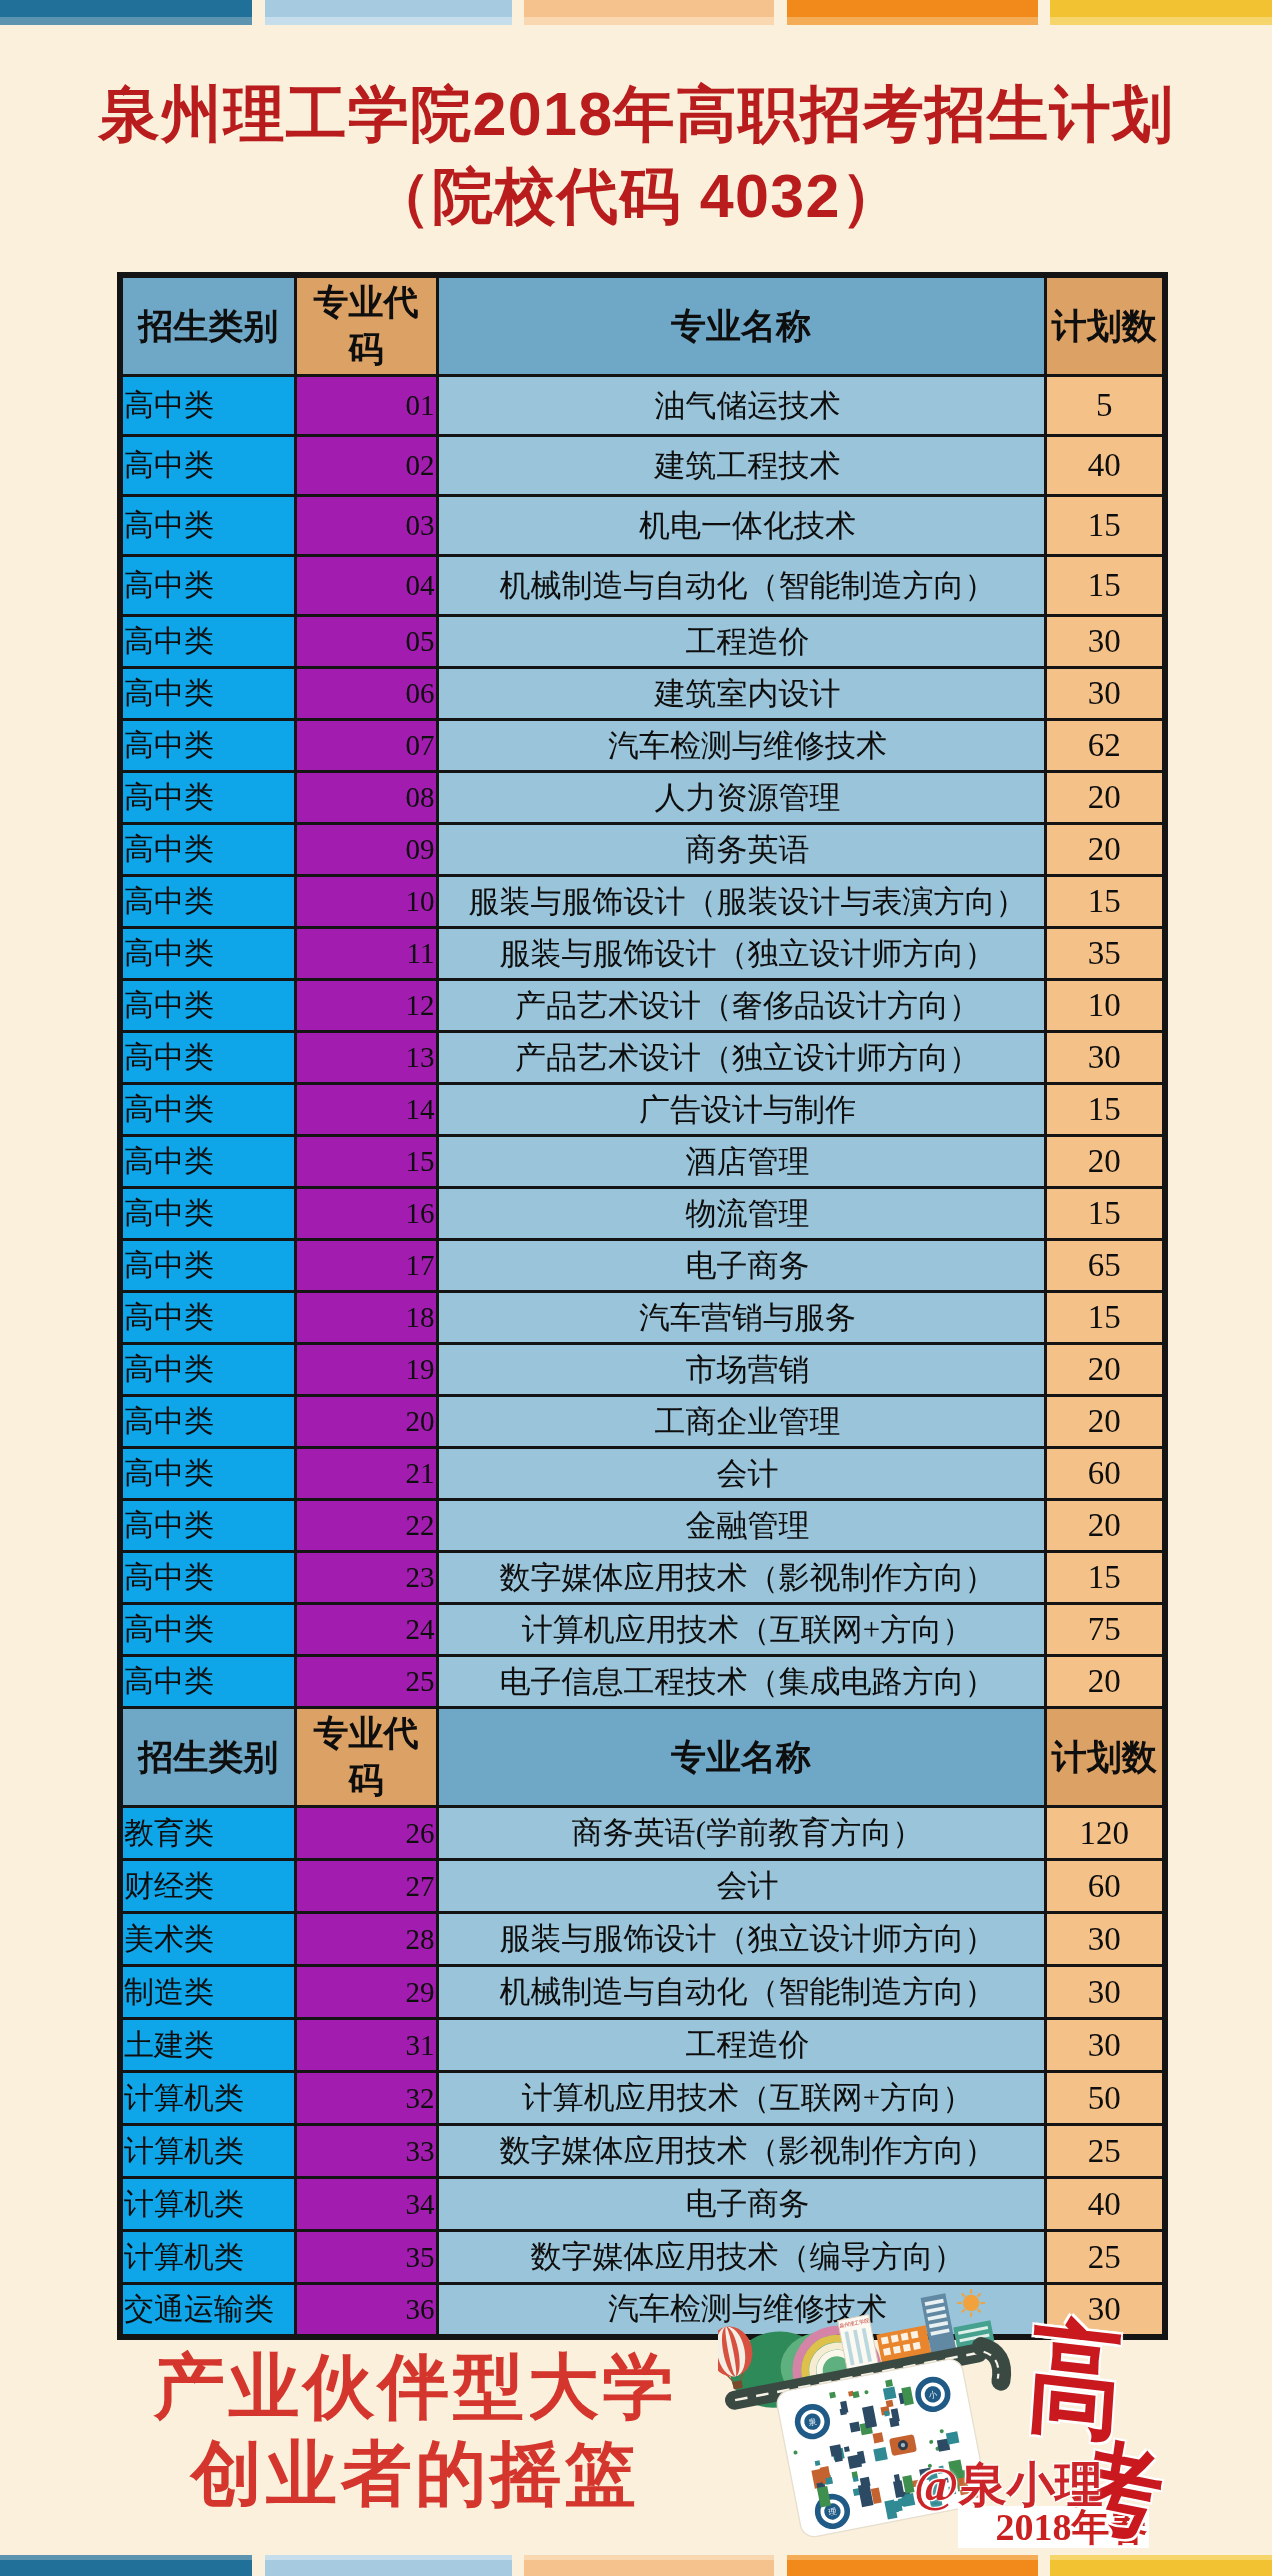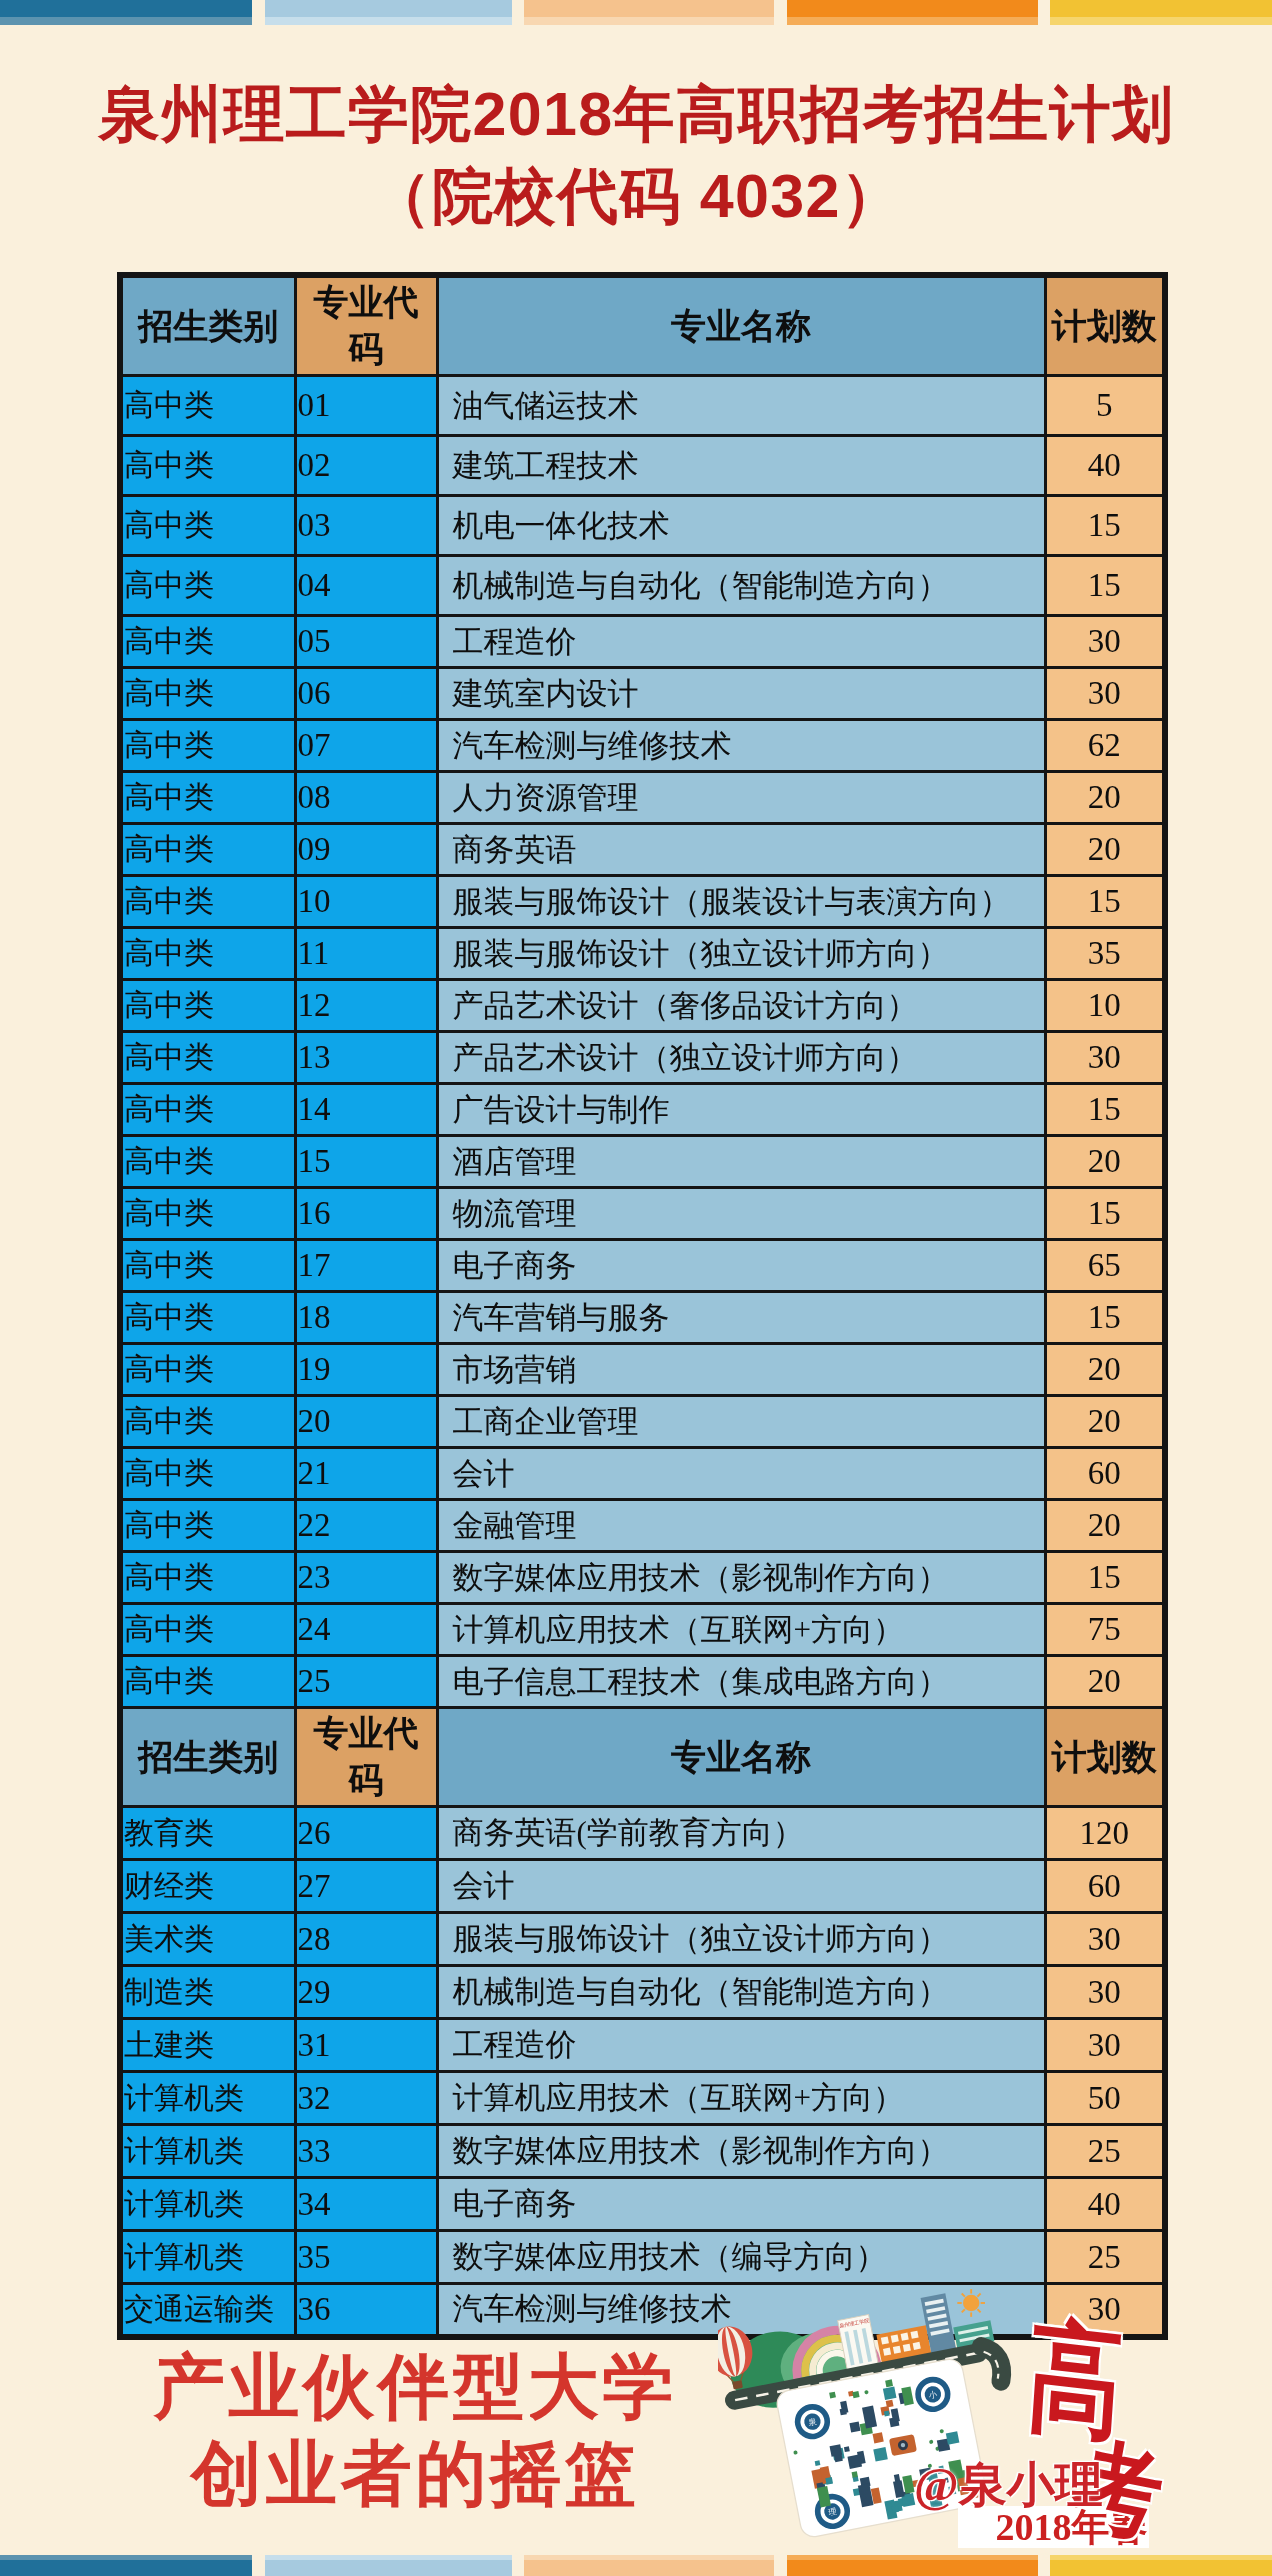--- a/index.html
+++ b/index.html
@@ -50,22 +50,22 @@
   #plan-tbody tr{height:52px;margin-top:17px;}
   #plan-tbody tr:nth-child(-n+5){height:60px;}
   #plan-tbody tr:nth-child(n+6):nth-child(-n+10){height:52px;}
   #plan-tbody tr:nth-child(27){height:44px;}
   #plan-tbody tr:nth-child(n+28){height:53px;}
 
   th.c-cat-h,th.c-name-h{background:#6FA8C6;}
   th.c-code-h,th.c-num-h{background:#DCA164;}
   table.plan th{font-size:35px;font-weight:bold;text-align:center;}
   td.c-cat{background:#0ea5e9;font-size:30px;text-align:left;}
-  td.c-code{background:#0ea5e9;font-size:33px;text-align:left;}
-  td.c-name{background:#9AC4D9;font-size:31px;text-align:left;padding-left:14px;}
+  td.c-code{background:#a21caf;font-size:29px;text-align:right;}
+  td.c-name{background:#9AC4D9;font-size:31px;text-align:center;padding-left:14px;}
   td.c-num{background:#F4C289;font-size:33px;text-align:center;}
 
   
   .slogan{
     position:absolute;left:88px;top:2344px;width:655px;text-align:center;
     color:#D4352C;font-weight:bold;font-size:71px;line-height:1.22;
     letter-spacing:3.8px;
   }
   .qr-svg{position:absolute;left:718px;top:2284px;width:296px;height:271px;z-index:2;}
   .handle{

